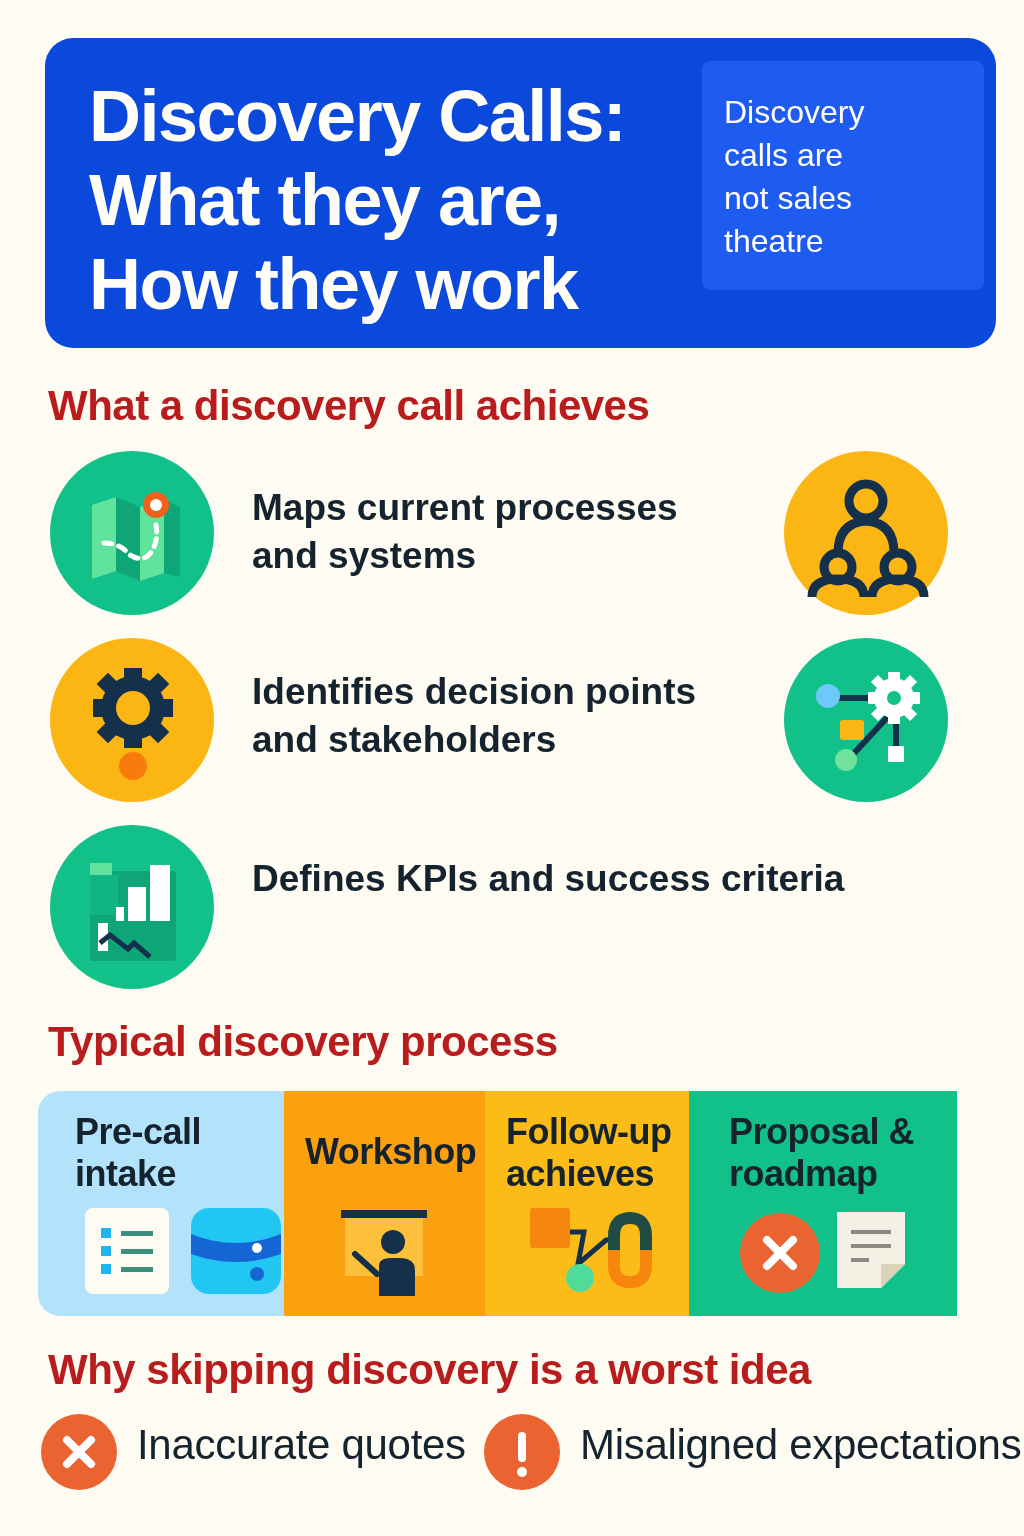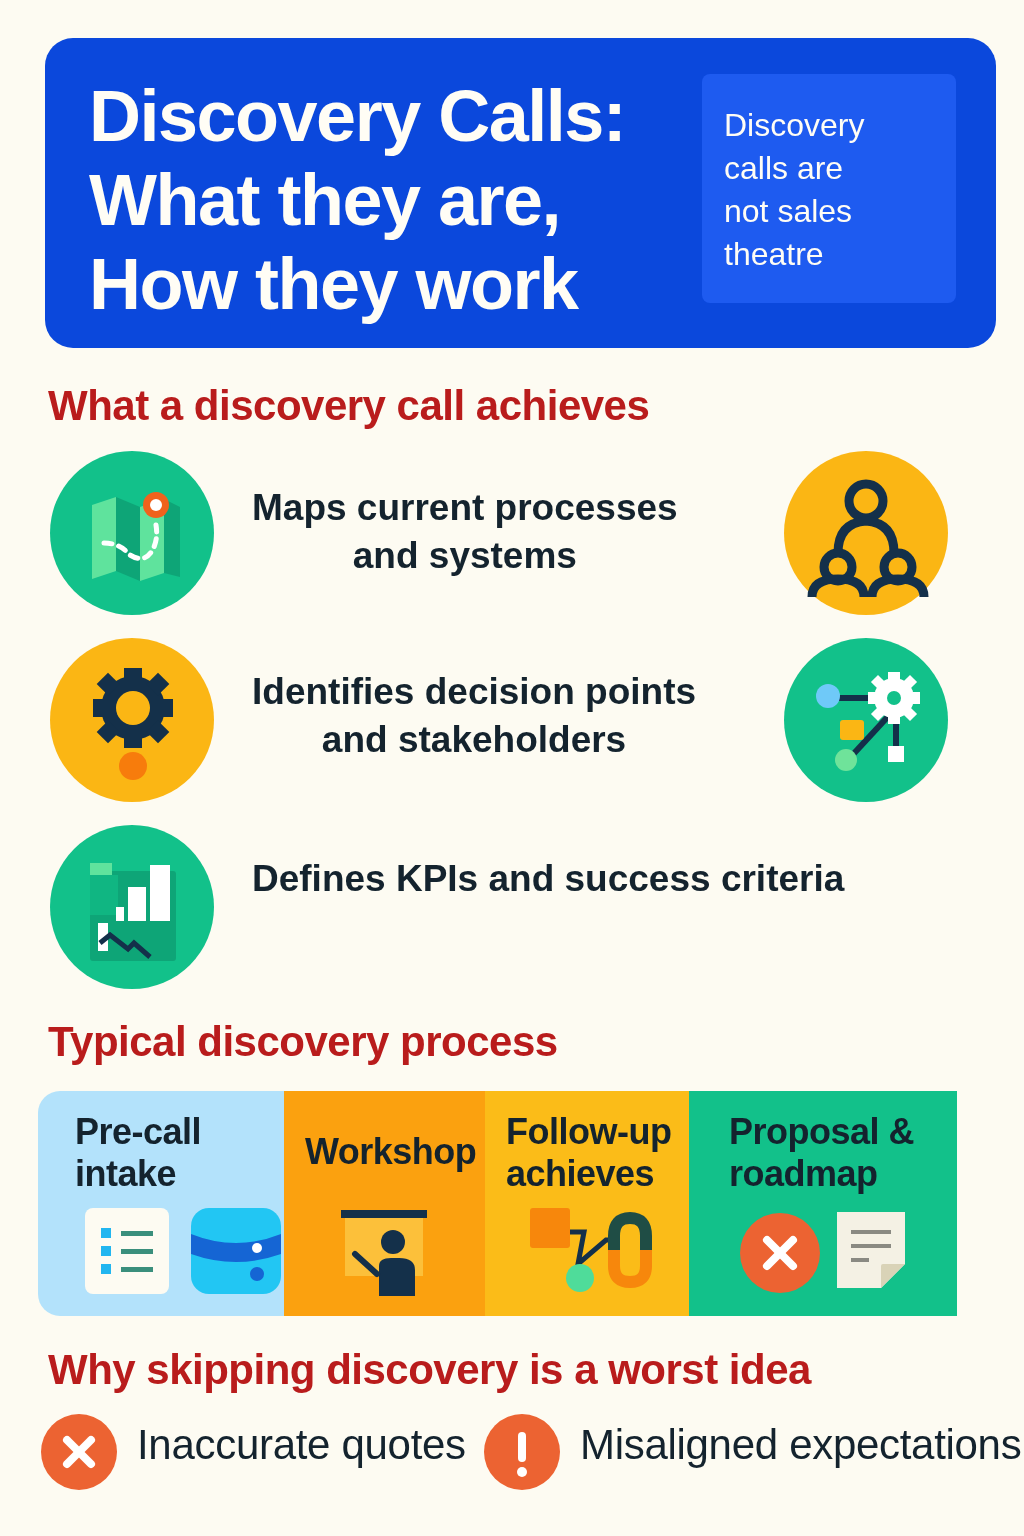--- a/index.html
+++ b/index.html
@@ -9,41 +9,41 @@
   .header {
     position: absolute; left: 37px; top: 38px; width: 951px; height: 310px;
     background: #0b48dc; border-radius: 28px; margin-left: 8px;
   }
   .header-title {
     position: absolute; left: 44px; top: 36px; width: 620px;
     color: #fffdf5; font-weight: 700; font-size: 72px; line-height: 84px; letter-spacing: -1.5px;
   }
   .header-title span { display: block; }
   .header-note {
-    position: absolute; left: 657px; top: 36px; width: 254px; height: 229px;
+    position: absolute; left: 657px; top: 23px; width: 282px; height: 229px;
     background: #1e5bf0; border-radius: 8px; padding: 30px 22px;
     color: #fffdf5; font-size: 32px; line-height: 43px; font-weight: 500;
   }
   .header-note span { display: block; }
 
   .section-title {
     position: absolute; left: 48px; font-weight: 700; font-size: 42px; color: #b91c1c; letter-spacing: -0.5px;
   }
 
   .icon-circle {
     position: absolute; width: 164px; height: 164px; border-radius: 50%;
   }
   .icon-circle svg { width: 164px; height: 164px; display: block; }
   .green { background: #12c18a; }
   .yellow { background: #fbb614; }
 
   .achieve-text {
     position: absolute; left: 252px; font-size: 37px; line-height: 48px; font-weight: 600; color: #14232e;
   }
-  .achieve-text span { display: block; text-align: center; }
+  .achieve-text span { display: block; }
 
   .process {
     position: absolute; left: 38px; top: 1091px; width: 948px; height: 225px;
     border-radius: 22px; overflow: hidden; display: flex;
   }
   .step { position: relative; height: 100%; }
   .step-label {
     position: absolute; font-size: 36px; line-height: 42px; font-weight: 600; color: #14232e; letter-spacing: -0.5px;
   }
   .step-label span { display: block; }

